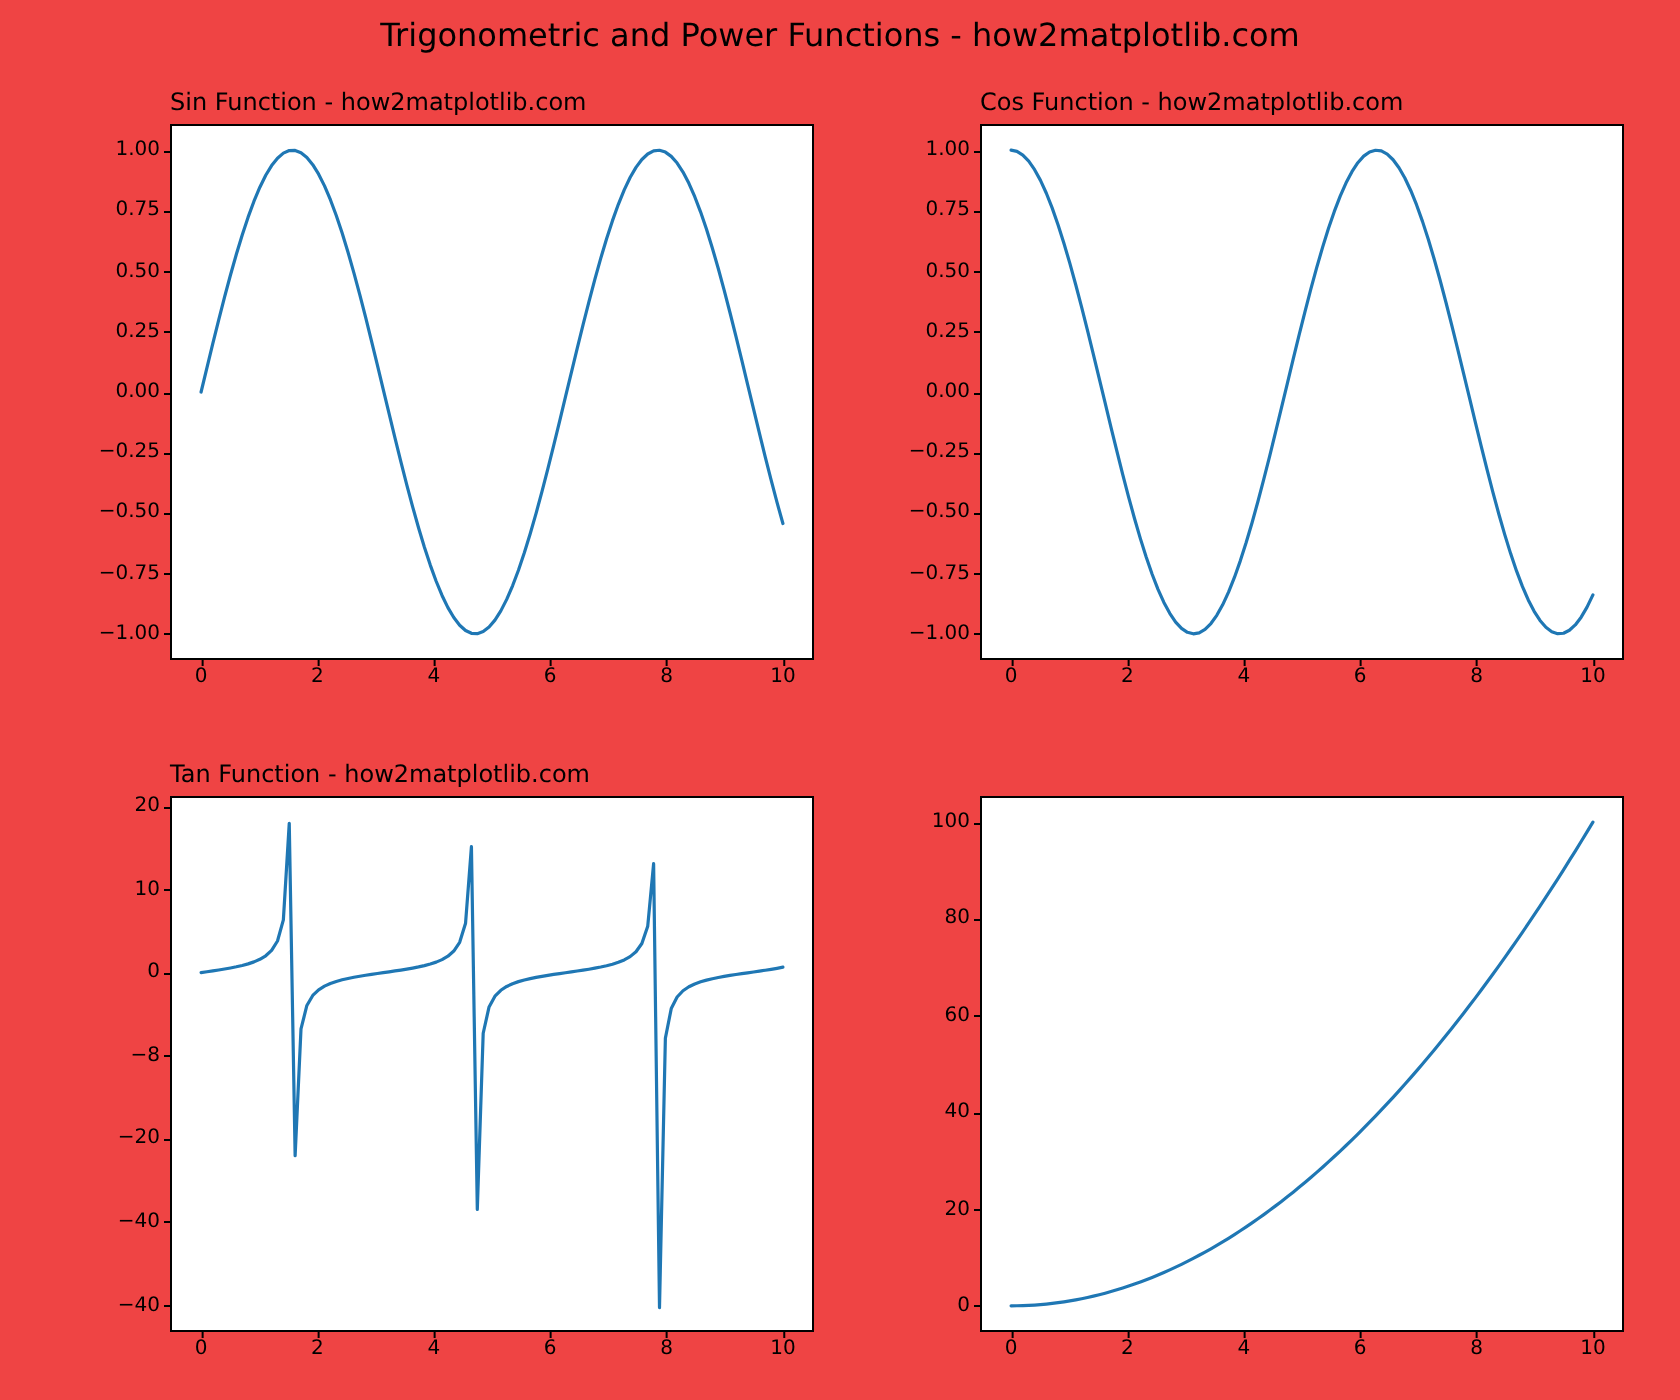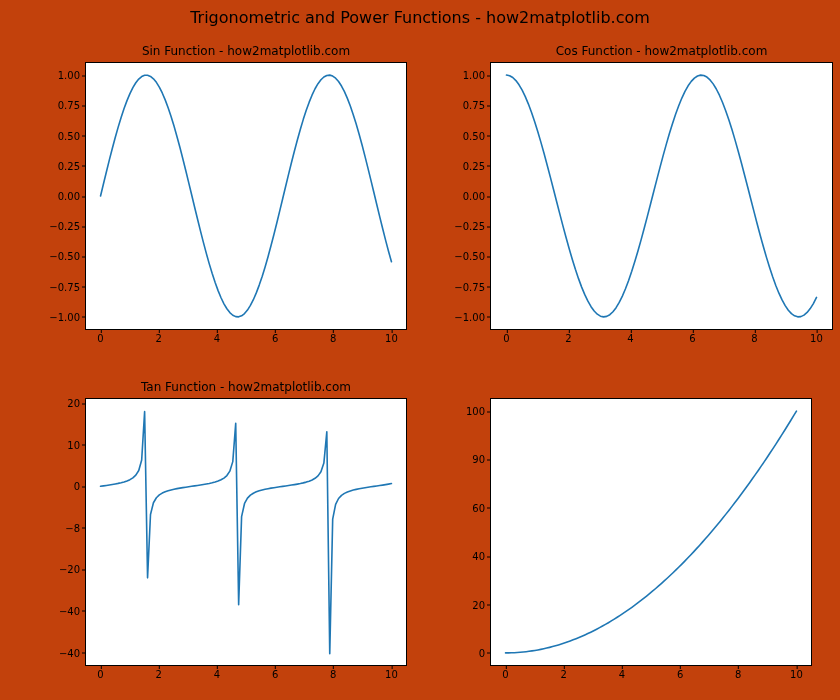--- a/index.html
+++ b/index.html
@@ -6,38 +6,37 @@
     margin: 0;
     padding: 0;
     background: #ffffff;
     font-family: "DejaVu Sans", Arial, sans-serif;
     color: #000000;
   }
   .canvas {
     position: relative;
     width: 840px;
     height: 700px;
-    background: #c2410c;
+    background: #ef4444;
     text-decoration: underline;
   }
   .suptitle {
     position: absolute;
     left: 0; right: 0;
     top: 8px;
     text-align: center;
     font-size: 16px;
   }
   .subplot {
     position: absolute;
   }
   .subtitle {
     position: absolute;
     left: 0; right: 0;
     top: -18px;
-    text-align: center;
     font-size: 12px;
   }
   .axes {
     position: absolute;
     left: 0; top: 0; right: 0; bottom: 0;
     border: 1px solid #000000;
     box-sizing: border-box;
     background: #ffffff;
   }
   .tick-y {
@@ -108,21 +107,21 @@
           <div class="tick-x" style="left: 22.7273%;">2</div>
           <div class="tick-x" style="left: 40.9091%;">4</div>
           <div class="tick-x" style="left: 59.0909%;">6</div>
           <div class="tick-x" style="left: 77.2727%;">8</div>
           <div class="tick-x" style="left: 95.4545%;">10</div>
           <svg class="plotline" viewBox="0 0 100 100" preserveAspectRatio="none">
             <path d="M4.545 50.000 L5.464 45.416 L6.382 40.880 L7.300 36.436 L8.219 32.130 L9.137 28.007 L10.055 24.108 L10.973 20.472 L11.892 17.138 L12.810 14.139 L13.728 11.505 L14.646 9.264 L15.565 7.438 L16.483 6.046 L17.401 5.102 L18.320 4.616 L19.238 4.592 L20.156 5.032 L21.074 5.929 L21.993 7.276 L22.911 9.059 L23.829 11.259 L24.747 13.854 L25.666 16.817 L26.584 20.119 L27.502 23.725 L28.421 27.599 L29.339 31.701 L30.257 35.990 L31.175 40.422 L32.094 44.952 L33.012 49.533 L33.930 54.118 L34.848 58.662 L35.767 63.118 L36.685 67.439 L37.603 71.583 L38.522 75.507 L39.440 79.171 L40.358 82.537 L41.276 85.572 L42.195 88.244 L43.113 90.527 L44.031 92.396 L44.949 93.833 L45.868 94.823 L46.786 95.356 L47.704 95.427 L48.623 95.034 L49.541 94.183 L50.459 92.881 L51.377 91.142 L52.296 88.984 L53.214 86.428 L54.132 83.501 L55.051 80.232 L55.969 76.655 L56.887 72.806 L57.805 68.725 L58.724 64.453 L59.642 60.034 L60.560 55.512 L61.478 50.934 L62.397 46.347 L63.315 41.797 L64.233 37.330 L65.152 32.993 L66.070 28.829 L66.988 24.881 L67.906 21.189 L68.825 17.791 L69.743 14.721 L70.661 12.010 L71.579 9.687 L72.498 7.775 L73.416 6.293 L74.334 5.257 L75.253 4.677 L76.171 4.559 L77.089 4.905 L78.007 5.710 L78.926 6.966 L79.844 8.662 L80.762 10.778 L81.680 13.295 L82.599 16.185 L83.517 19.421 L84.435 22.968 L85.354 26.791 L86.272 30.850 L87.190 35.105 L88.108 39.511 L89.027 44.024 L89.945 48.598 L90.863 53.187 L91.781 57.743 L92.700 62.220 L93.618 66.573 L94.536 70.756 L95.455 74.728" vector-effect="non-scaling-stroke" stroke="#1f77b4"></path>
           </svg>
         </div>
       </div>
-      <div class="subplot" style="left: 490px; top: 62px; width: 322px; height: 268px; padding-left: 21px;">
+      <div class="subplot" style="left: 490px; top: 62px; width: 322px; height: 268px;">
         <div class="subtitle">Cos Function - how2matplotlib.com</div>
         <div class="axes">
           <div class="tick-y" style="bottom: 4.54545%;">−1.00</div>
           <div class="tick-y" style="bottom: 15.9091%;">−0.75</div>
           <div class="tick-y" style="bottom: 27.2727%;">−0.50</div>
           <div class="tick-y" style="bottom: 38.6364%;">−0.25</div>
           <div class="tick-y" style="bottom: 50%;">0.00</div>
           <div class="tick-y" style="bottom: 61.3636%;">0.25</div>
           <div class="tick-y" style="bottom: 72.7273%;">0.50</div>
           <div class="tick-y" style="bottom: 84.0909%;">0.75</div>
@@ -158,21 +157,21 @@
             <path d="M4.545 32.813 L5.464 32.654 L6.382 32.492 L7.300 32.324 L8.219 32.144 L9.137 31.949 L10.055 31.730 L10.973 31.477 L11.892 31.177 L12.810 30.806 L13.728 30.324 L14.646 29.656 L15.565 28.645 L16.483 26.883 L17.401 22.920 L18.320 4.762 L19.238 67.232 L20.156 43.411 L21.074 38.999 L21.993 37.114 L22.911 36.052 L23.829 35.359 L24.747 34.862 L25.666 34.482 L26.584 34.176 L27.502 33.919 L28.421 33.697 L29.339 33.500 L30.257 33.319 L31.175 33.149 L32.094 32.987 L33.012 32.829 L33.930 32.670 L34.848 32.509 L35.767 32.342 L36.685 32.163 L37.603 31.969 L38.522 31.753 L39.440 31.505 L40.358 31.211 L41.276 30.848 L42.195 30.380 L43.113 29.736 L44.031 28.771 L44.949 27.121 L45.868 23.540 L46.786 9.145 L47.704 77.328 L48.623 44.222 L49.541 39.278 L50.459 37.256 L51.377 36.139 L52.296 35.418 L53.214 34.906 L54.132 34.516 L55.051 34.204 L55.969 33.944 L56.887 33.719 L57.805 33.519 L58.724 33.337 L59.642 33.166 L60.560 33.003 L61.478 32.845 L62.397 32.687 L63.315 32.526 L64.233 32.359 L65.152 32.182 L66.070 31.990 L66.988 31.776 L67.906 31.532 L68.825 31.243 L69.743 30.889 L70.661 30.434 L71.579 29.813 L72.498 28.892 L73.416 27.342 L74.334 24.088 L75.253 12.348 L76.171 95.788 L77.089 45.166 L78.007 39.582 L78.926 37.407 L79.844 36.230 L80.762 35.480 L81.680 34.952 L82.599 34.552 L83.517 34.233 L84.435 33.968 L85.354 33.740 L86.272 33.538 L87.190 33.354 L88.108 33.183 L89.027 33.020 L89.945 32.861 L90.863 32.703 L91.781 32.542 L92.700 32.376 L93.618 32.201 L94.536 32.011 L95.455 31.799" vector-effect="non-scaling-stroke" stroke="#1f77b4"></path>
           </svg>
         </div>
       </div>
       <div class="subplot" style="left: 490px; top: 398px; width: 322px; height: 268px;">
         <div class="axes">
           <div class="tick-y" style="bottom: 4.54545%;">0</div>
           <div class="tick-y" style="bottom: 22.7273%;">20</div>
           <div class="tick-y" style="bottom: 40.9091%;">40</div>
           <div class="tick-y" style="bottom: 59.0909%;">60</div>
-          <div class="tick-y" style="bottom: 77.2727%;">90</div>
+          <div class="tick-y" style="bottom: 77.2727%;">80</div>
           <div class="tick-y" style="bottom: 95.4545%; text-align: right;">100</div>
           <div class="tick-x" style="left: 4.54545%;">0</div>
           <div class="tick-x" style="left: 22.7273%;">2</div>
           <div class="tick-x" style="left: 40.9091%;">4</div>
           <div class="tick-x" style="left: 59.0909%;">6</div>
           <div class="tick-x" style="left: 77.2727%;">8</div>
           <div class="tick-x" style="left: 95.4545%;">10</div>
           <svg class="plotline" viewBox="0 0 100 100" preserveAspectRatio="none">
             <path d="M4.545 95.455 L5.464 95.445 L6.382 95.417 L7.300 95.371 L8.219 95.306 L9.137 95.223 L10.055 95.121 L10.973 95.000 L11.892 94.861 L12.810 94.703 L13.728 94.527 L14.646 94.332 L15.565 94.119 L16.483 93.887 L17.401 93.637 L18.320 93.368 L19.238 93.080 L20.156 92.774 L21.074 92.449 L21.993 92.106 L22.911 91.744 L23.829 91.364 L24.747 90.965 L25.666 90.548 L26.584 90.112 L27.502 89.657 L28.421 89.184 L29.339 88.693 L30.257 88.183 L31.175 87.654 L32.094 87.107 L33.012 86.541 L33.930 85.956 L34.848 85.354 L35.767 84.732 L36.685 84.092 L37.603 83.434 L38.522 82.756 L39.440 82.061 L40.358 81.347 L41.276 80.614 L42.195 79.862 L43.113 79.093 L44.031 78.304 L44.949 77.497 L45.868 76.672 L46.786 75.828 L47.704 74.965 L48.623 74.084 L49.541 73.184 L50.459 72.266 L51.377 71.329 L52.296 70.374 L53.214 69.400 L54.132 68.407 L55.051 67.396 L55.969 66.367 L56.887 65.318 L57.805 64.252 L58.724 63.167 L59.642 62.063 L60.560 60.940 L61.478 59.800 L62.397 58.640 L63.315 57.462 L64.233 56.266 L65.152 55.051 L66.070 53.817 L66.988 52.565 L67.906 51.294 L68.825 50.005 L69.743 48.697 L70.661 47.370 L71.579 46.025 L72.498 44.662 L73.416 43.280 L74.334 41.879 L75.253 40.460 L76.171 39.022 L77.089 37.566 L78.007 36.091 L78.926 34.598 L79.844 33.086 L80.762 31.556 L81.680 30.007 L82.599 28.439 L83.517 26.853 L84.435 25.248 L85.354 23.625 L86.272 21.983 L87.190 20.323 L88.108 18.644 L89.027 16.947 L89.945 15.231 L90.863 13.496 L91.781 11.743 L92.700 9.972 L93.618 8.181 L94.536 6.373 L95.455 4.545" vector-effect="non-scaling-stroke" stroke="#1f77b4"></path>
           </svg>

